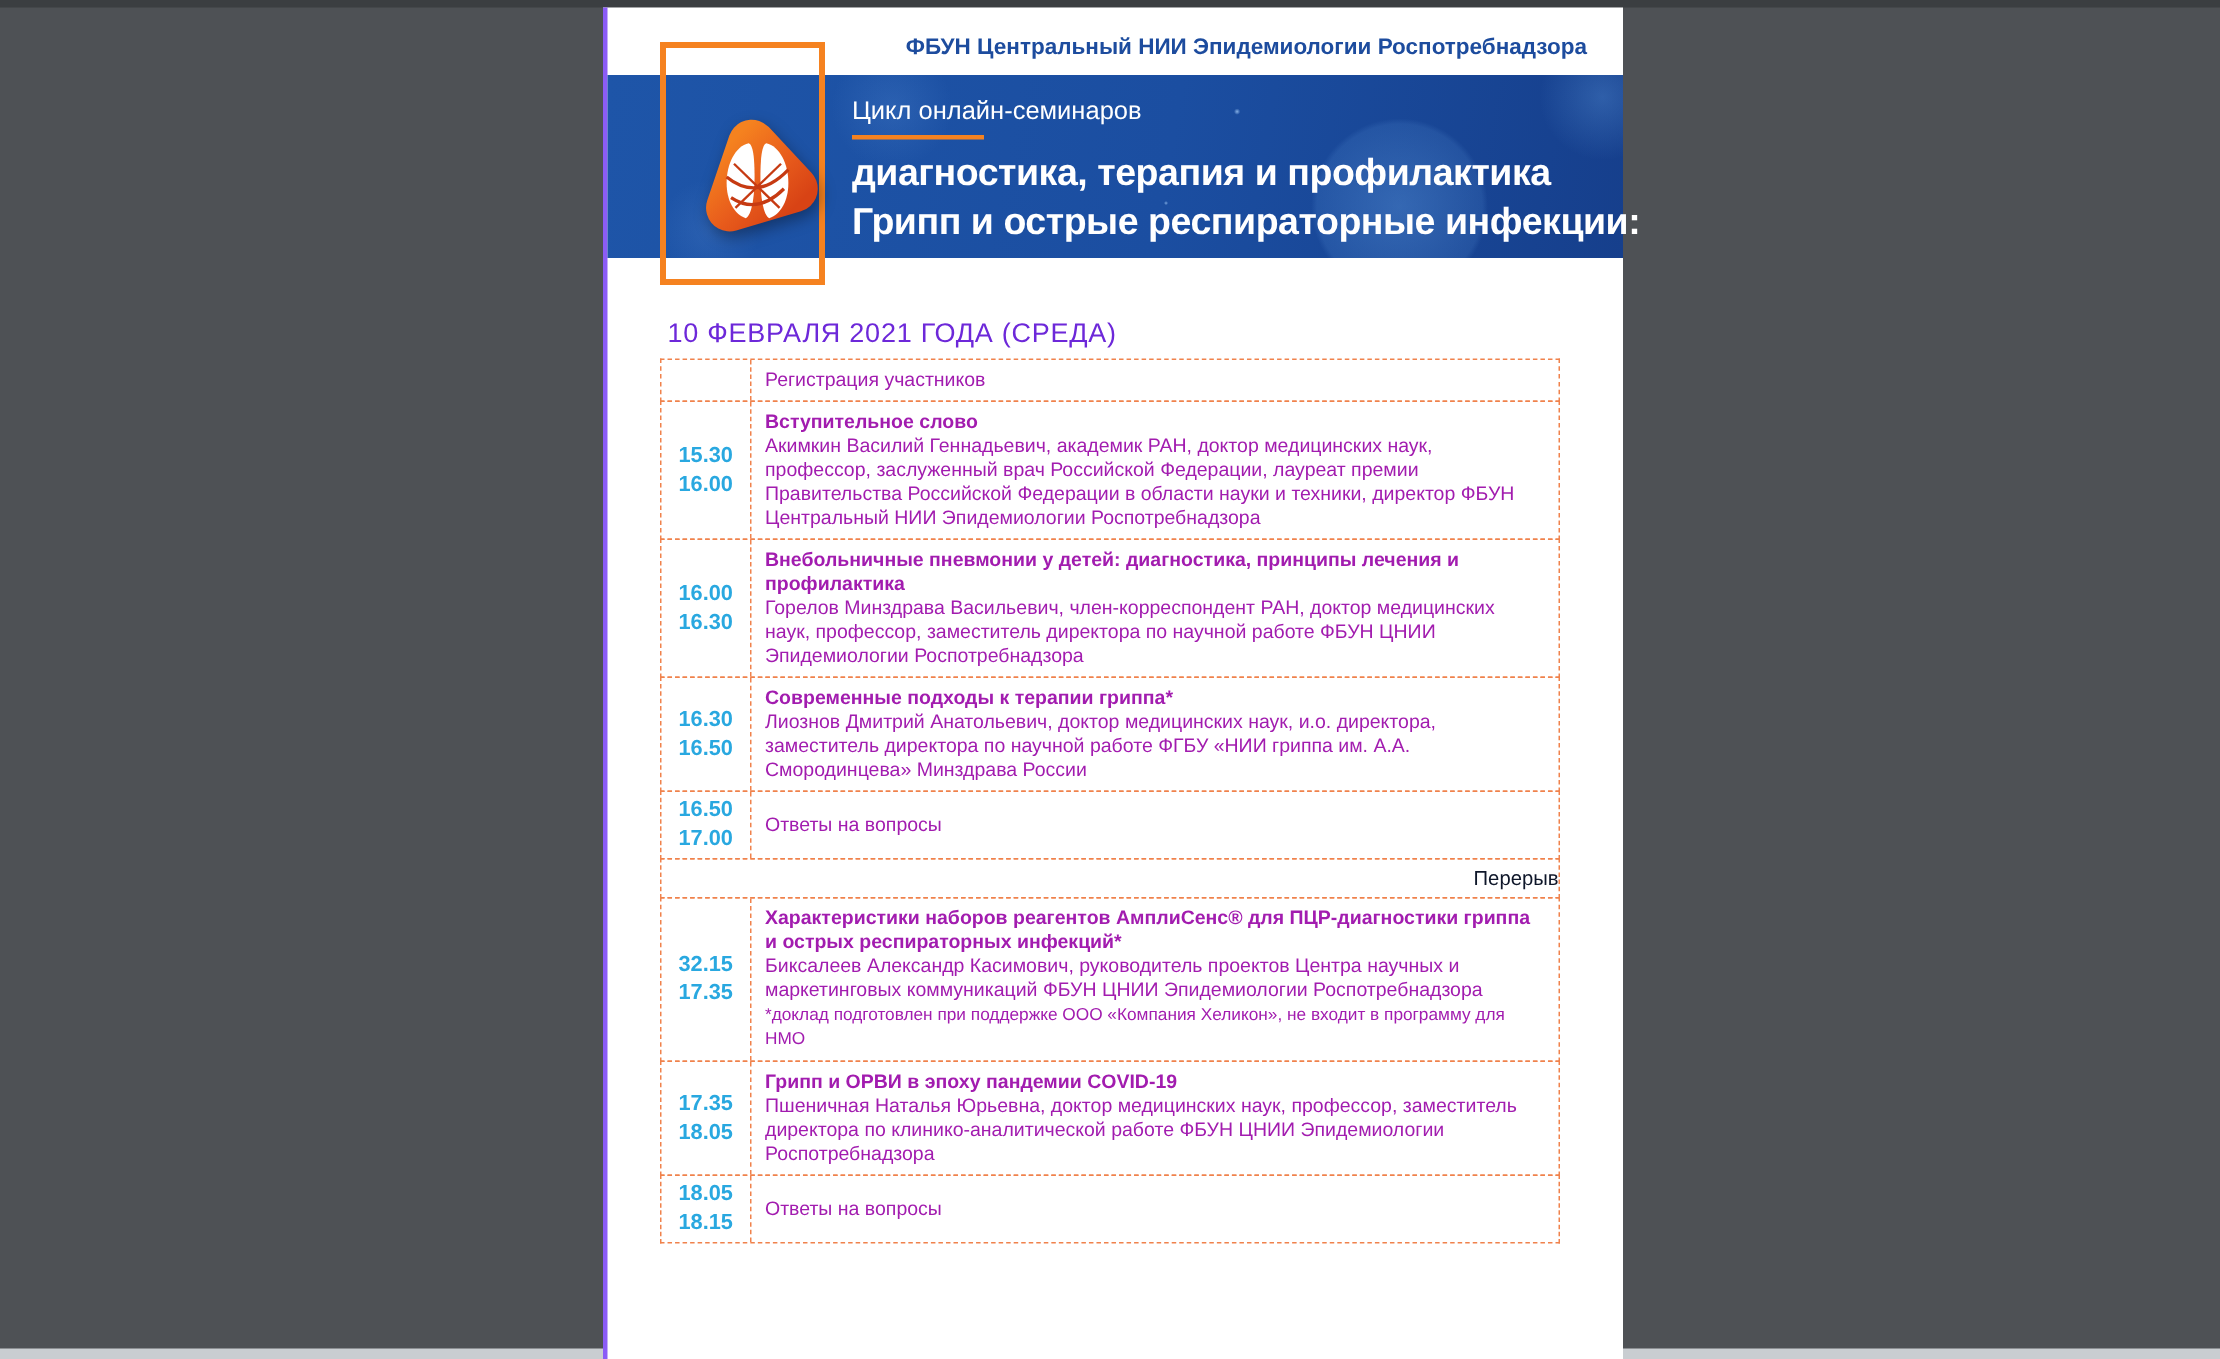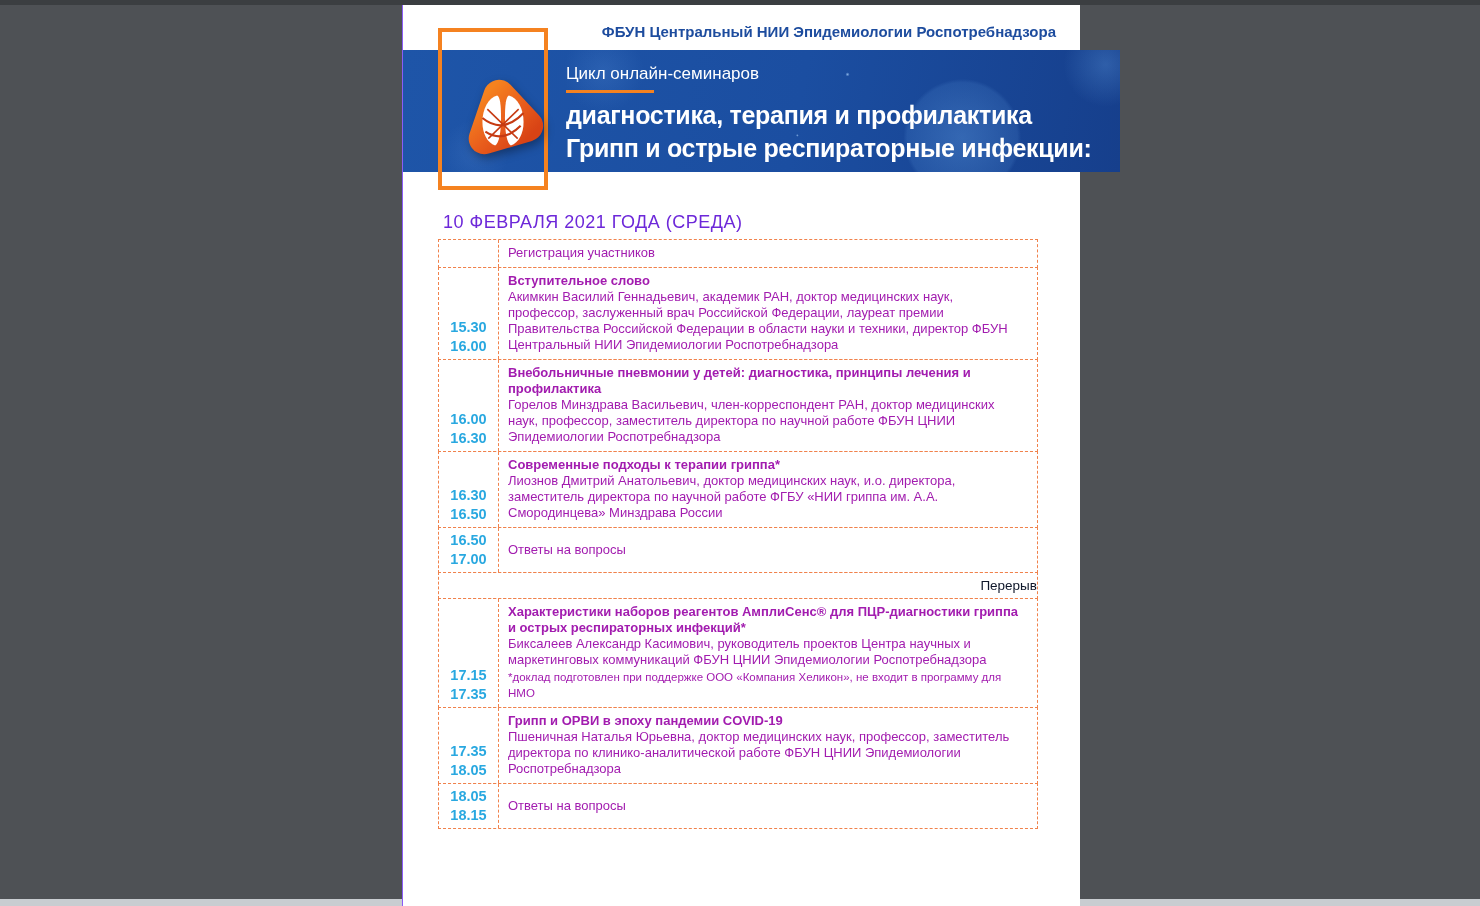--- a/index.html
+++ b/index.html
@@ -5,37 +5,36 @@
   html,body{margin:0;padding:0;}
   body{
     width:1480px;height:906px;overflow:hidden;position:relative;
     background:#4E5155;
     font-family:"Liberation Sans","DejaVu Sans",sans-serif;
   }
   .top-strip{position:absolute;top:0;left:0;width:100%;height:5px;background:#3B3E41;z-index:1;}
   .bottom-strip{position:absolute;bottom:0;left:0;width:100%;height:7px;background:#C9CDD1;z-index:1;}
   .page{
     position:absolute;left:402px;top:5px;width:677px;height:901px;
-    background:#FFFFFF;z-index:2;border-left:1px solid #8b5cf6;
+    background:#FFFFFF;z-index:2;border-left:3px solid #8b5cf6;
   }
   .org-header{
     position:absolute;top:18px;right:24px;
     font-size:15px;font-weight:bold;color:#1D4C9E;white-space:nowrap;
   }
   .banner{
     position:absolute;top:45px;left:0;width:677px;height:122px;
     background:
       radial-gradient(circle 95px at 78% 72%, rgba(98,158,226,0.38), rgba(98,158,226,0.16) 58%, rgba(98,158,226,0) 62%),
       radial-gradient(circle 68px at 98% 12%, rgba(98,158,226,0.32), rgba(98,158,226,0) 62%),
       radial-gradient(circle 62px at 28% 18%, rgba(80,135,210,0.28), rgba(80,135,210,0) 65%),
       radial-gradient(circle 52px at 10% 85%, rgba(70,122,198,0.33), rgba(70,122,198,0) 65%),
       radial-gradient(circle 3px at 62% 20%, rgba(160,200,245,0.8), rgba(160,200,245,0) 70%),
       radial-gradient(circle 2px at 55% 70%, rgba(160,200,245,0.7), rgba(160,200,245,0) 70%),
       linear-gradient(100deg,#1E55A8 0%,#1B4EA1 55%,#163F8C 100%);
-    padding-left: 40px;
   }
   .logo-frame{
     position:absolute;left:35px;top:23px;width:102px;height:154px;
     border:4px solid #F58220;z-index:4;
   }
   .logo{
     position:absolute;left:12px;top:36px;width:98px;height:100px;
     filter:drop-shadow(2px 4px 5px rgba(0,0,0,0.35));
   }
   .series-label{
@@ -55,21 +54,21 @@
   }
   .schedule{position:absolute;left:35px;top:235px;width:600px;}
   .row{
     display:flex;align-items:stretch;
     border:1px dashed #F0824C;margin-top:-1px;box-sizing:border-box;
     min-height:27px;
   }
   .time-cell{
     width:60px;flex:0 0 60px;box-sizing:border-box;
     border-right:1px dashed #F0824C;
-    display:flex;flex-direction:column;justify-content:flex-end;align-items:center;
+    display:flex;flex-direction:column;justify-content:center;align-items:center;
     color:#29A8E0;font-weight:bold;font-size:14.5px;line-height:19px;
     padding:3px 0;
   }
   .content-cell{
     flex:1;padding:5px 10px 6px 9px;box-sizing:border-box;
     font-size:13px;line-height:16px;color:#a21caf;
   }
   .row.plain-tall{min-height:46px;}
   .row.plain-tall .content-cell{display:flex;flex-direction:column;justify-content:center;}
   .sess-title{font-weight:bold;}
@@ -164,21 +163,21 @@
         </div>
         <div class="content-cell">
           <div class="plain-text">Ответы на вопросы</div>
         </div>
       </div>
       <div class="row break-row">
         <div class="break-cell">Перерыв</div>
       </div>
       <div class="row">
         <div class="time-cell">
-          <div>17.15</div>
+          <div>32.15</div>
           <div>17.35</div>
         </div>
         <div class="content-cell">
           <div class="sess-title">Характеристики наборов реагентов АмплиСенс® для ПЦР-диагностики гриппа и острых респираторных инфекций*</div>
           <div class="sess-desc"><b>Биксалеев Александр Касимович</b>, руководитель проектов Центра научных и маркетинговых коммуникаций ФБУН ЦНИИ Эпидемиологии Роспотребнадзора</div>
           <div class="footnote">*доклад подготовлен при поддержке ООО «Компания Хеликон», не входит в программу для НМО</div>
         </div>
       </div>
       <div class="row">
         <div class="time-cell">

